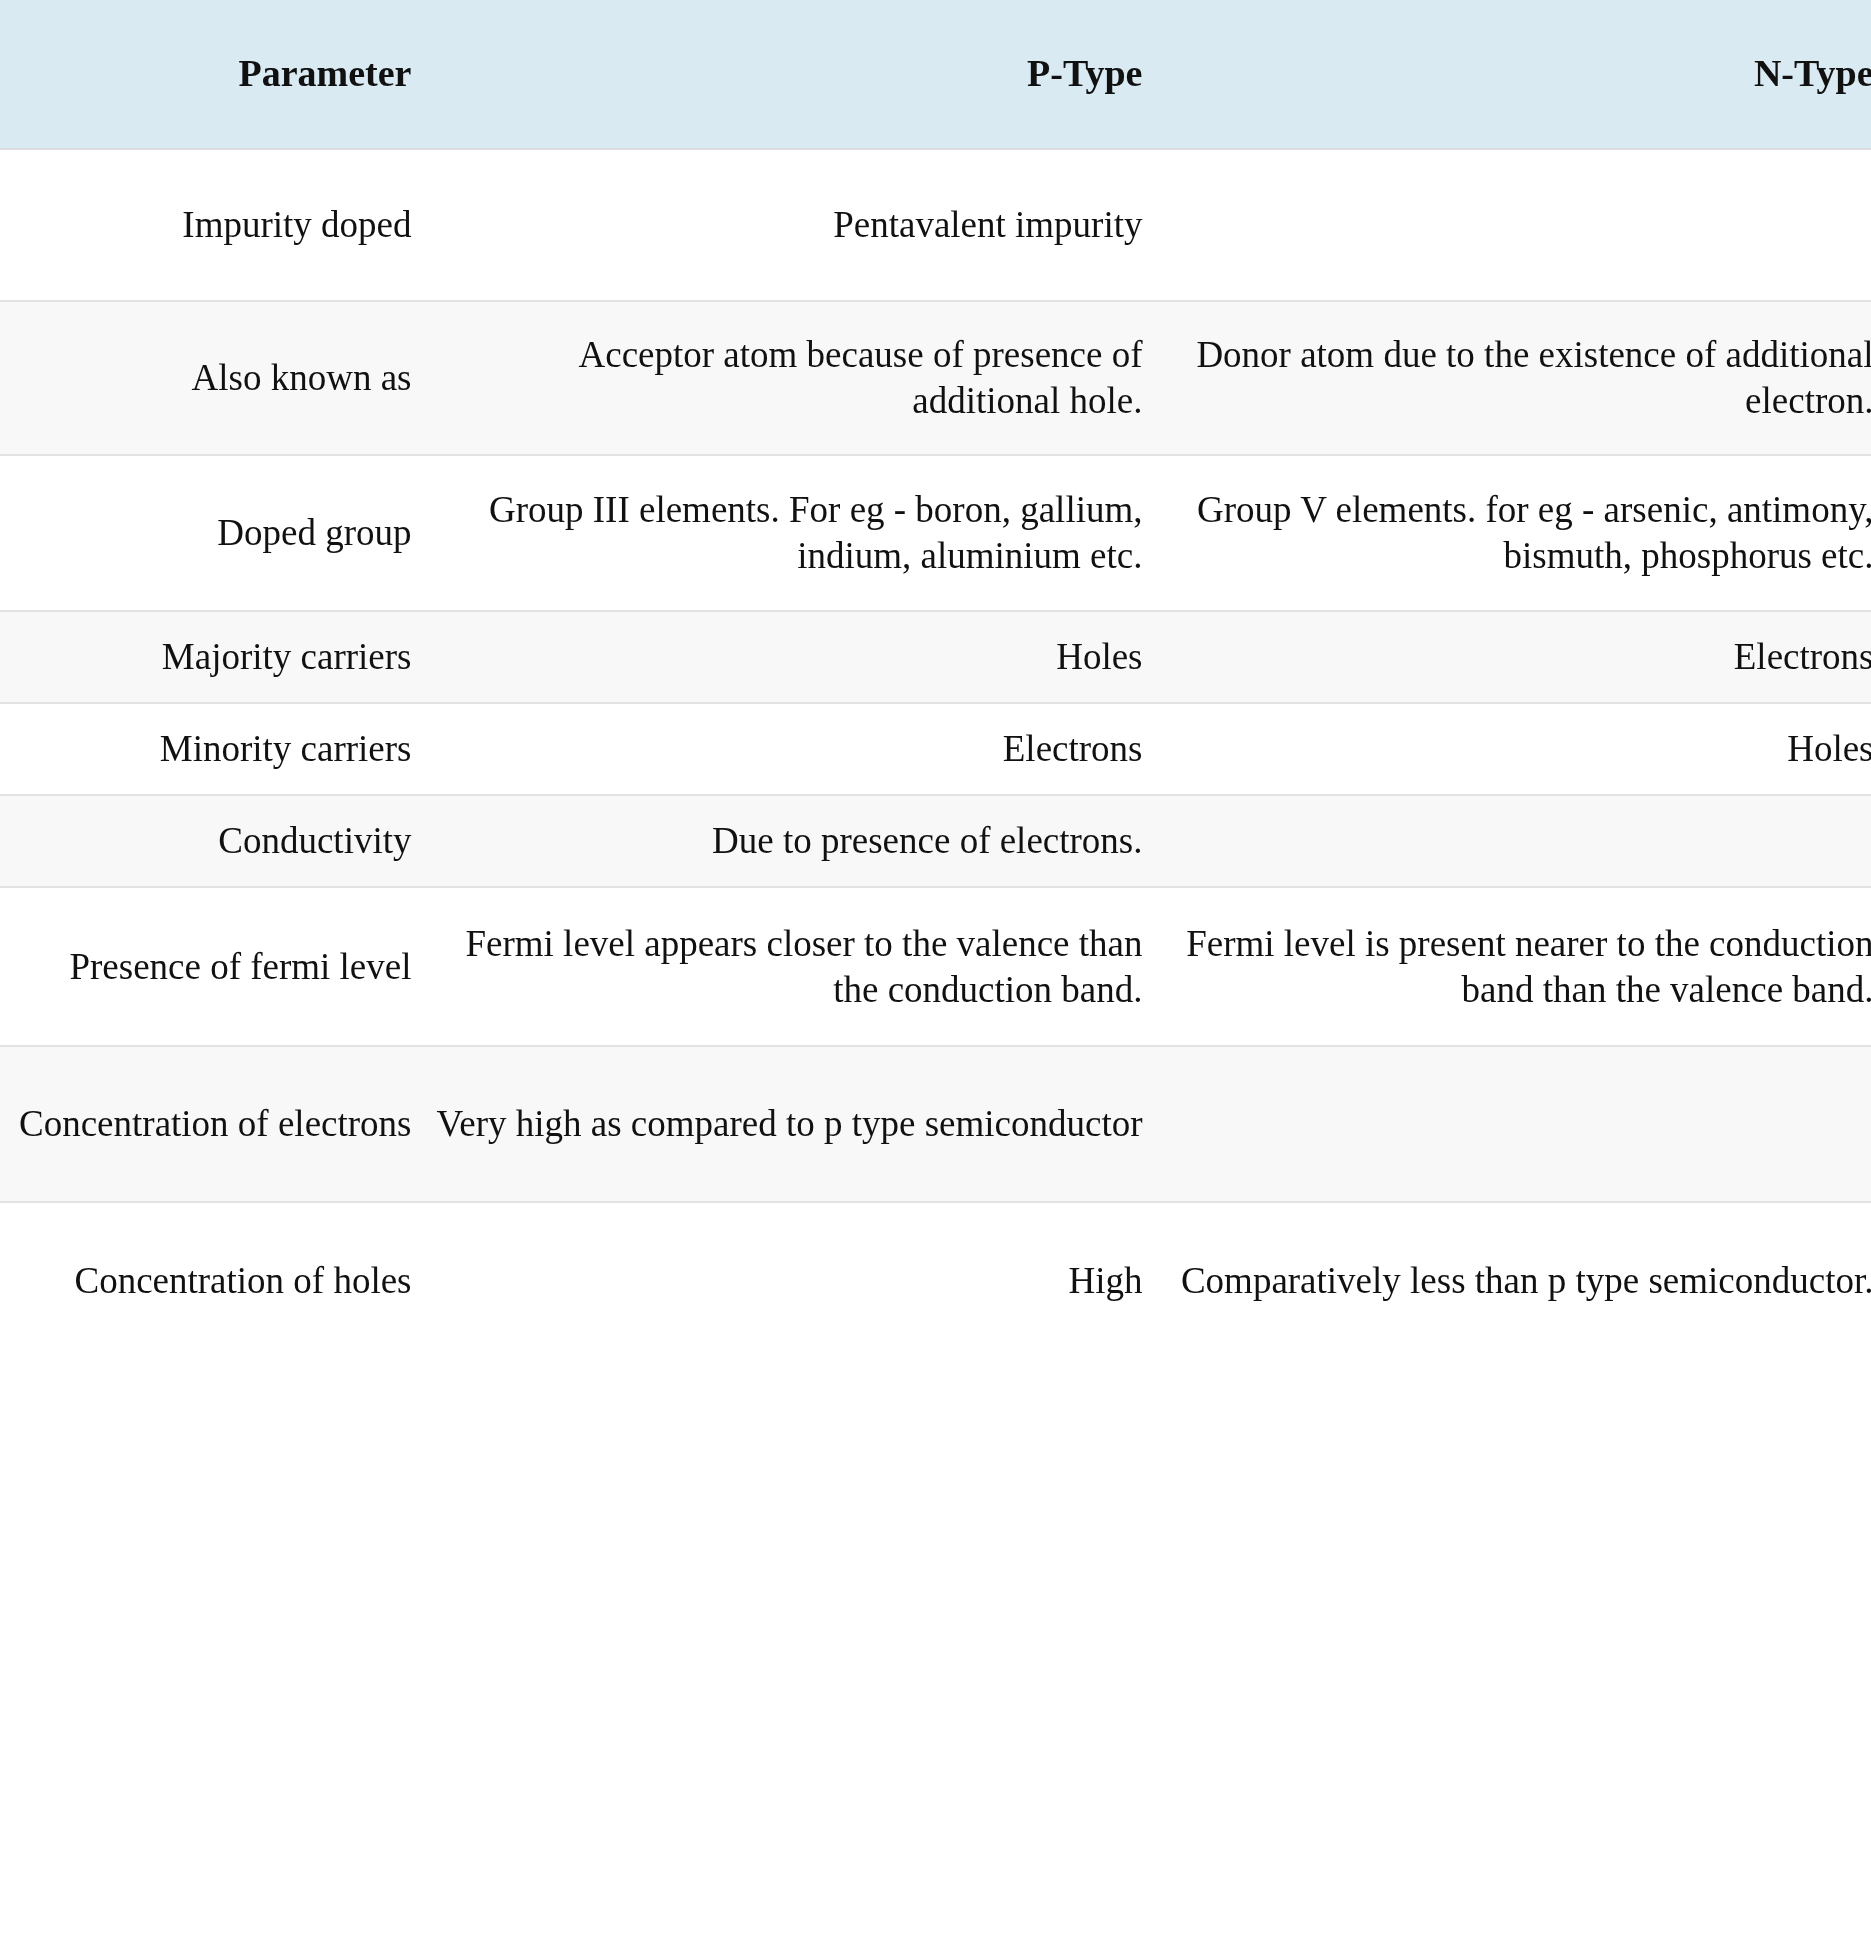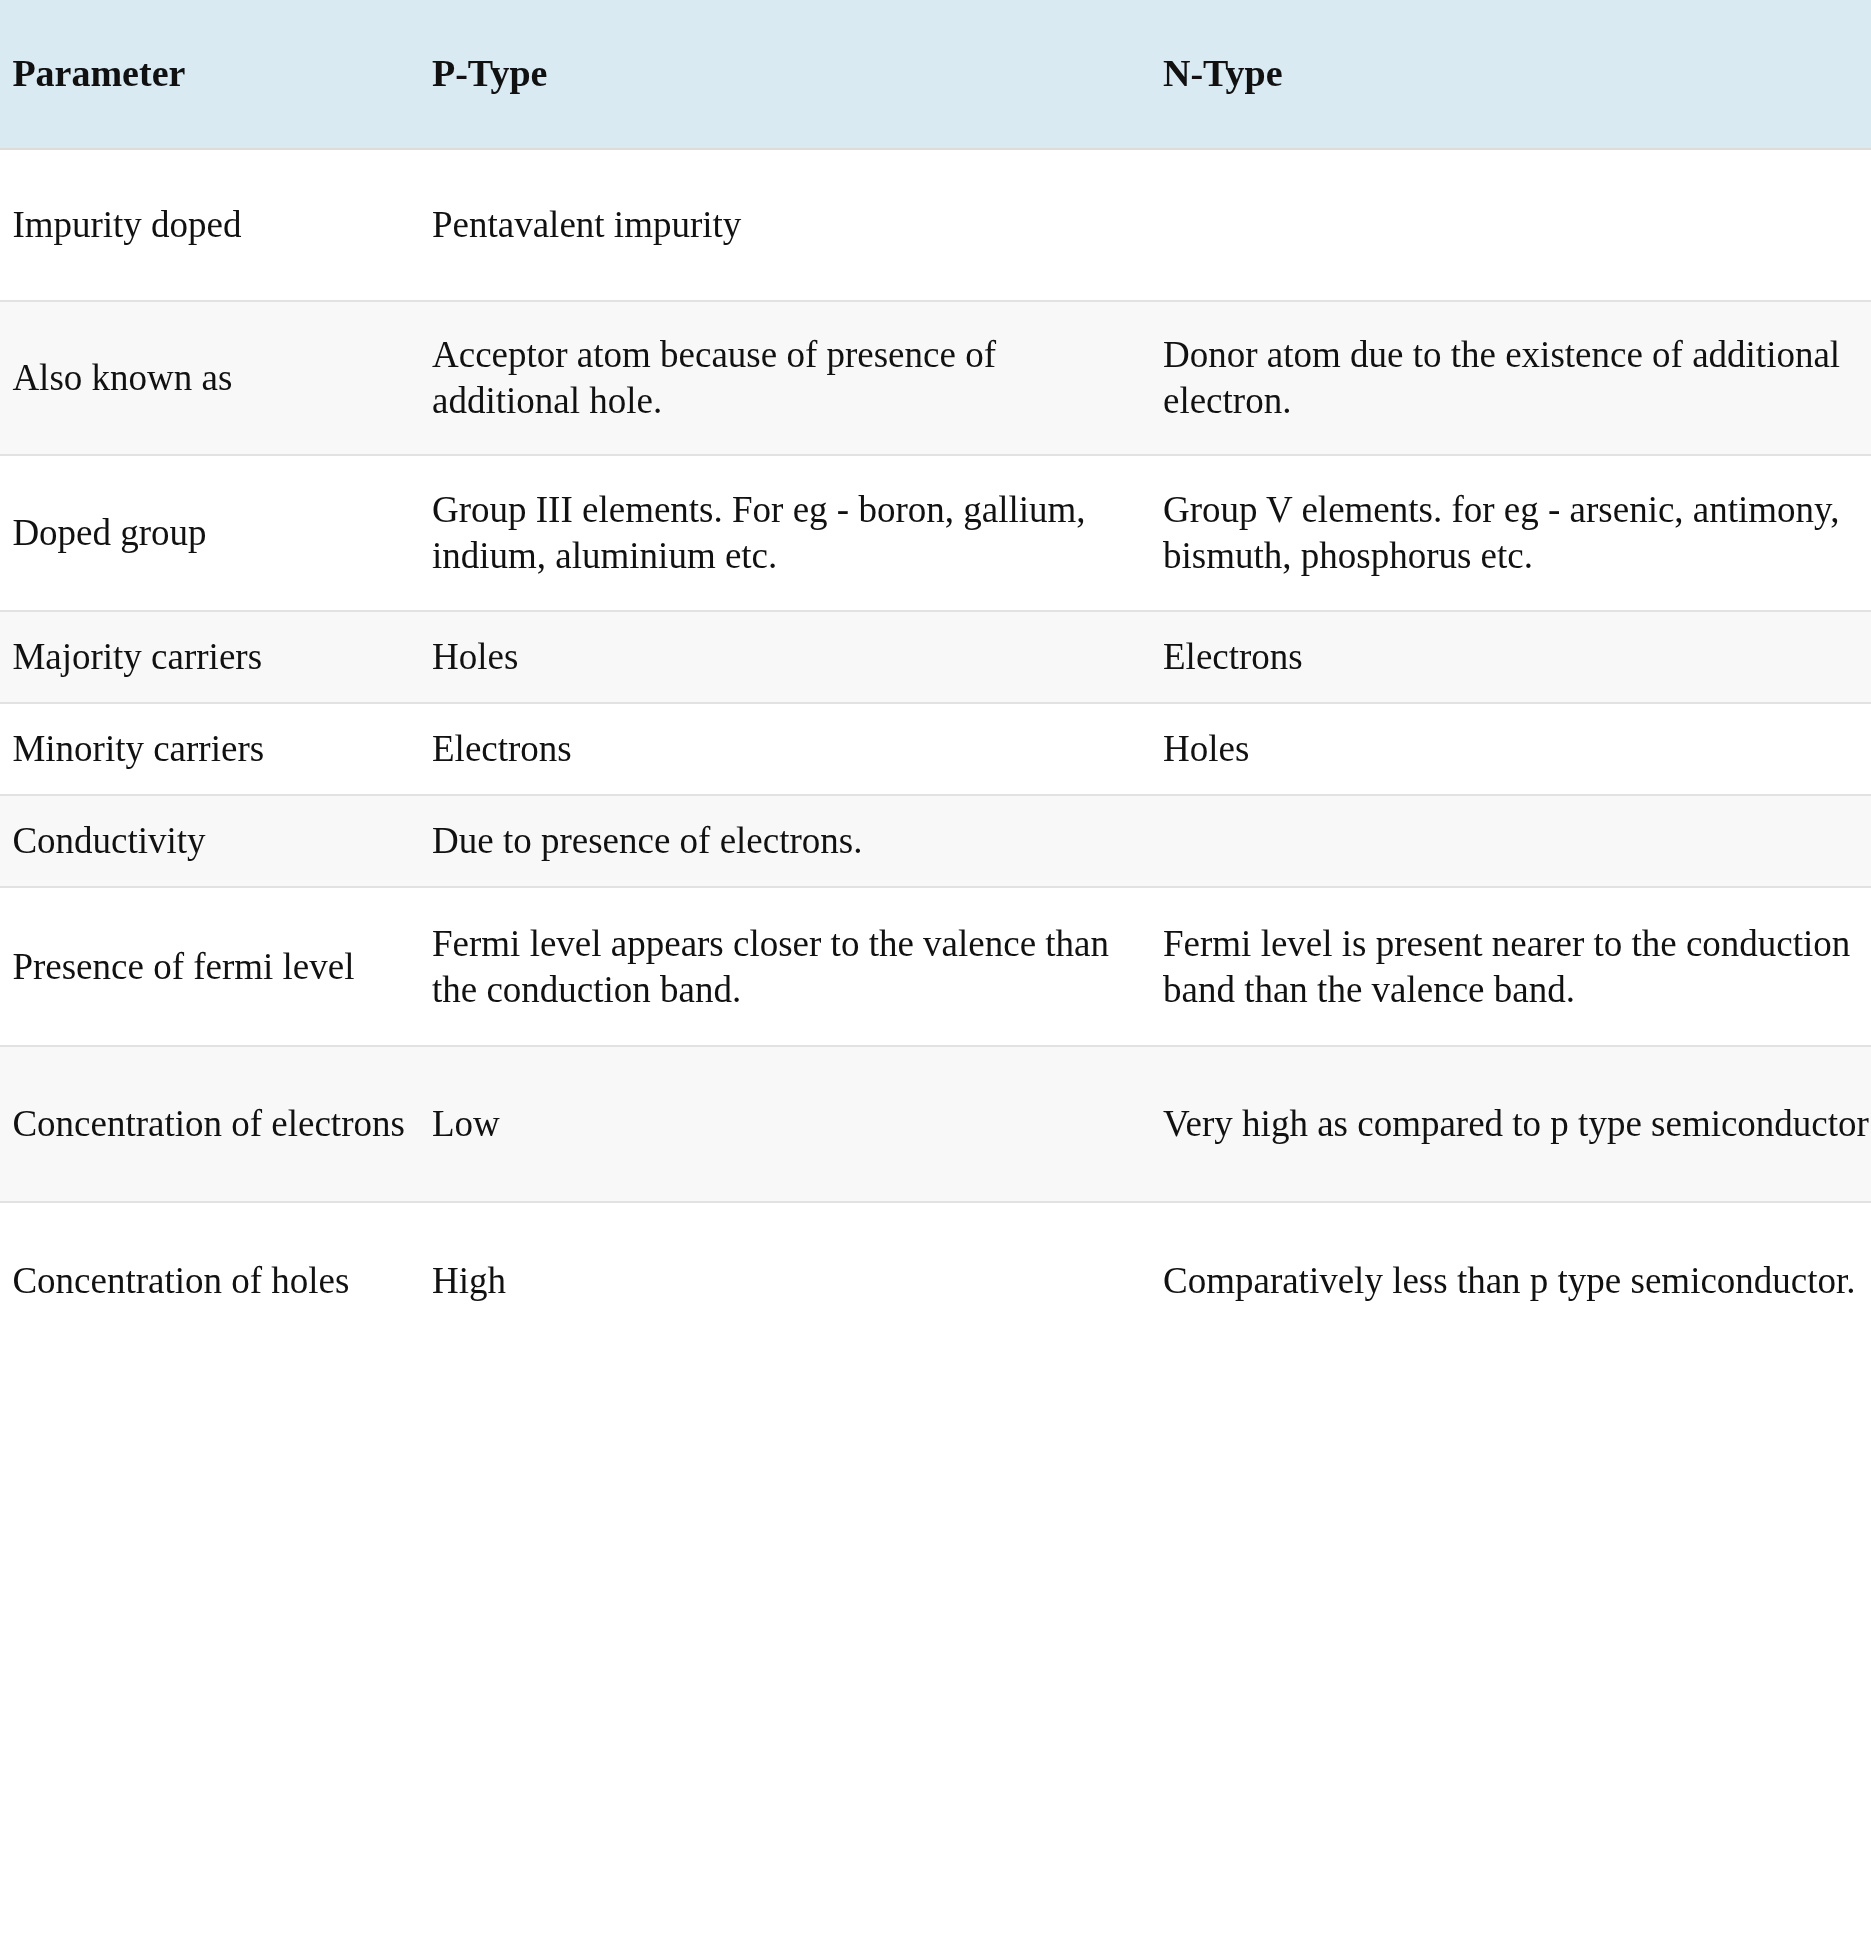--- a/index.html
+++ b/index.html
@@ -1,15 +1,15 @@
 <!DOCTYPE html>
 <html style="font-size:11.7px"><head>
 <meta charset="utf-8">
 <style>
-  * { box-sizing: border-box; margin: 0; padding: 0; }
+  * { box-sizing: border-box; margin: 0; padding: 0; text-align: right; }
 
   html, body {
     width: 1872px;
     height: 1955px;
     background: #ffffff;
     overflow: hidden;
   }
 
   body {
     font-family: "Liberation Serif", "DejaVu Serif", serif;
@@ -111,21 +111,20 @@
     </div>
 
     <div class="row-grid r-fermi" style="background:#ffffff;">
       <div class="g-cell first">Presence of fermi level</div>
       <div class="g-cell">Fermi level appears closer to the valence than the conduction band.</div>
       <div class="g-cell">Fermi level is present nearer to the conduction band than the valence band.</div>
     </div>
 
     <div class="row-grid r-conc-electrons" style="background:#f8f8f8;">
       <div class="g-cell first">Concentration of electrons</div>
-      <div class="g-cell">Low</div>
       <div class="g-cell">Very high as compared to p type semiconductor</div>
     </div>
 
     <div class="row-grid r-conc-holes" style="background:#ffffff; border-bottom:none;">
       <div class="g-cell first">Concentration of holes</div>
       <div class="g-cell">High</div>
       <div class="g-cell">Comparatively less than p type semiconductor.</div>
     </div>
 
   </div>

